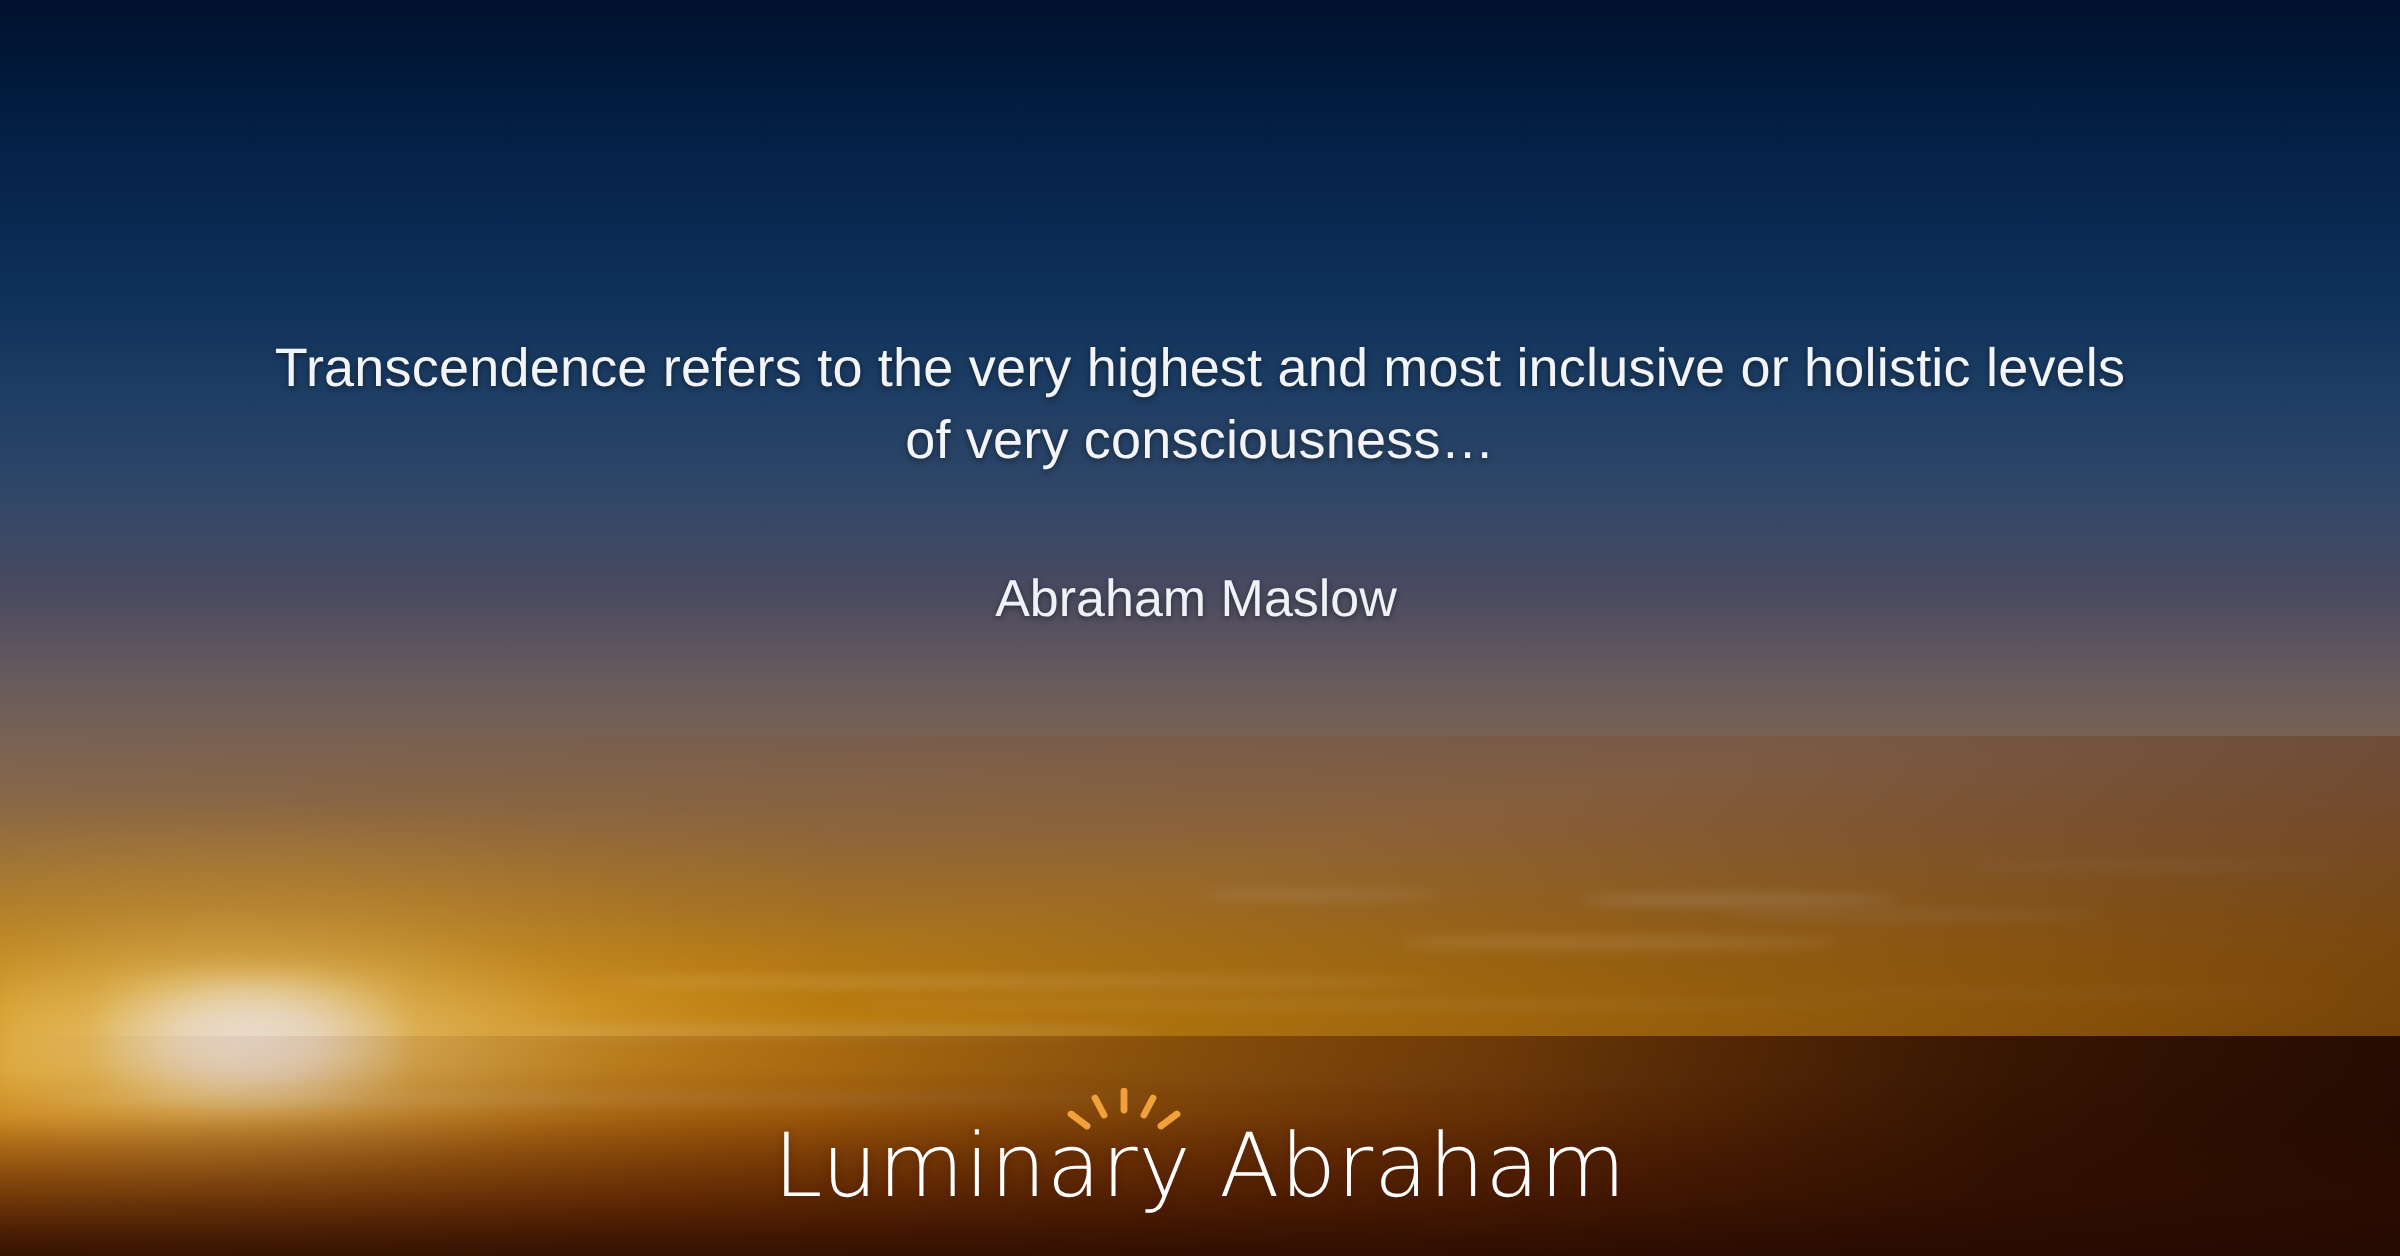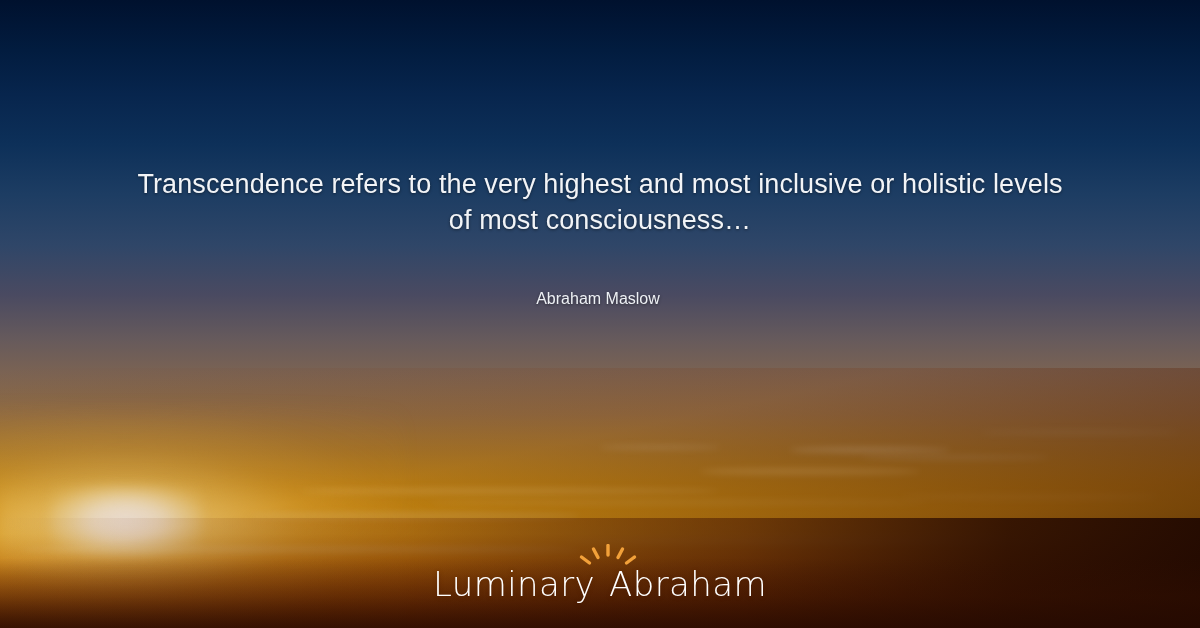--- a/index.html
+++ b/index.html
@@ -162,21 +162,21 @@
     letter-spacing: 0.1px;
     text-shadow: 0 1px 3px rgba(0,0,0,0.45);
     margin: 0;
   }
   .author-name {
     position: absolute;
     left: 0; right: 4px;
     top: 284px;
     text-align: center;
     color: #eef1f5;
-    font-size: 16px;
+    font-size: 26px;
     line-height: 30px;
     font-weight: 400;
     text-shadow: 0 1px 3px rgba(0,0,0,0.45);
   }
 
   
   .logo {
     position: absolute;
     left: 0; right: 0;
     bottom: 14px;
@@ -185,21 +185,21 @@
     align-items: center;
     justify-content: center;
   }
   .logo-inner {
     position: relative;
     display: inline-block;
     white-space: nowrap;
   }
   .logo-word {
     color: #ffffff;
-    font-size: 34px;
+    font-size: 44px;
     line-height: 52px;
     font-weight: 300;
     letter-spacing: 0.4px;
     text-shadow: 0 1px 4px rgba(70,25,0,0.45);
     font-family: "DejaVu Sans", sans-serif;
   }
   .logo-gap { display: inline-block; width: 14px; }
   .logo-rays {
     position: absolute;
     left: 144px;
@@ -235,21 +235,21 @@
     <div class="streak" style="left:560px; top:538px; width:520px; height:6px; background:rgba(255,216,130,0.16);"></div>
     <div class="streak" style="left:20px;  top:546px; width:560px; height:7px; background:rgba(255,240,190,0.22);"></div>
   </div>
 
   <div class="sky-warm-right"></div>
   <div class="sky-dark-bottom"></div>
   <div class="sky-bottom-shade"></div>
 
   <div class="quote-block">
     <div class="quote-text">Transcendence refers to the very highest and most inclusive or holistic levels</div>
-    <div class="quote-text">of most consciousness…</div>
+    <div class="quote-text">of very consciousness…</div>
   </div>
 
   <div class="author-name">Abraham Maslow</div>
 
   <div class="logo">
     <div class="logo-inner">
       <span class="logo-word">Luminary</span><span class="logo-gap"></span><span class="logo-word">Abraham</span>
       <svg class="logo-rays" viewBox="0 0 62 26" xmlns="http://www.w3.org/2000/svg">
         <g stroke="#f2a13a" stroke-width="3.4" stroke-linecap="round" fill="none">
           <line x1="31" y1="1.5" x2="31" y2="11"></line>

